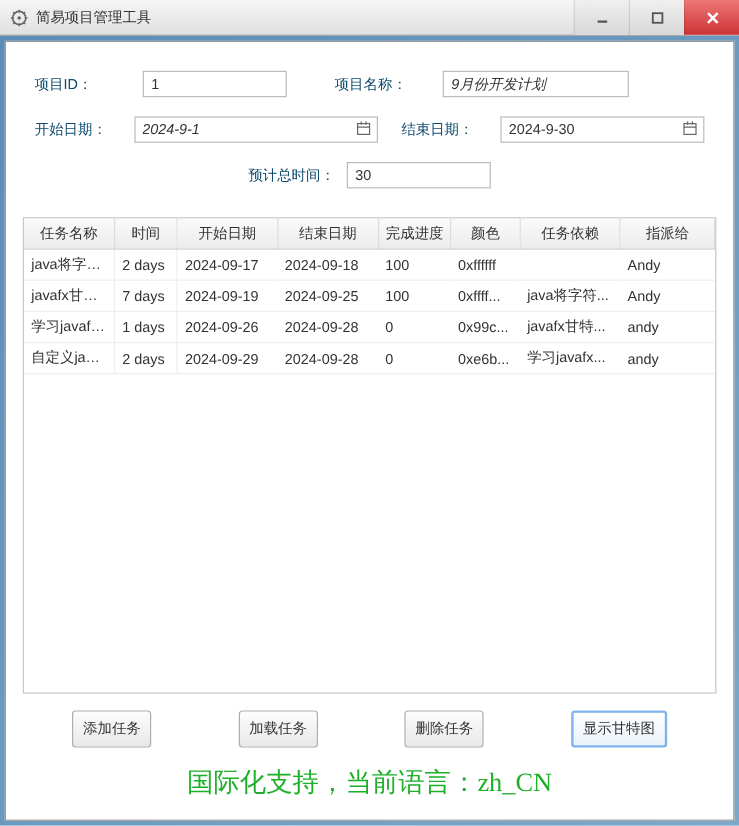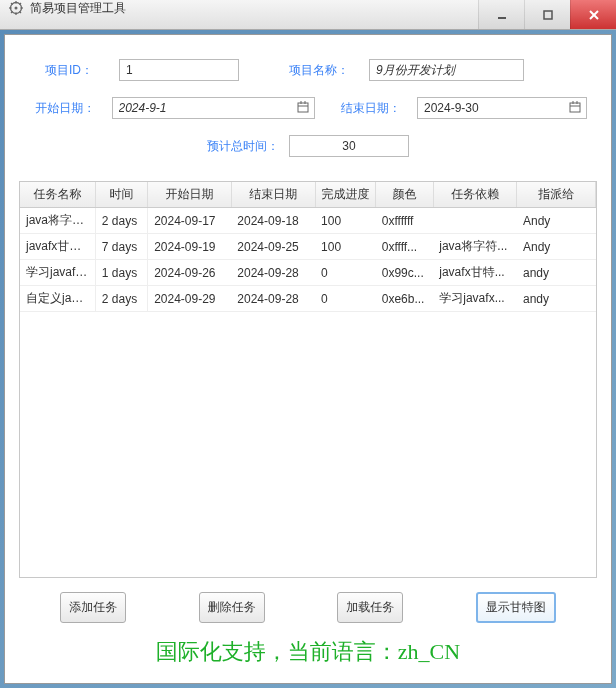--- a/index.html
+++ b/index.html
@@ -9,21 +9,21 @@
       background: linear-gradient(135deg, #5a8cb8, #7ba8c8);
       width: 616px;
       height: 688px;
       display: flex;
       flex-direction: column;
     }
     .titlebar {
       height: 30px;
       background: linear-gradient(180deg, #f5f5f5, #e0e0e0);
       display: flex;
-      align-items: flex-start;
+      align-items: center;
       padding-left: 8px;
       border-bottom: 1px solid #aaa;
     }
     .titlebar .icon {
       width: 16px; height: 16px;
       margin-right: 6px;
       display: flex; align-items: center; justify-content: center;
     }
     .titlebar .title {
       flex: 1;
@@ -76,22 +76,22 @@
       background: linear-gradient(180deg, #fff, #eaf3fb);
     }
     .form-rows { padding: 10px 10px 4px 10px; }
     .form-row {
       display: flex;
       align-items: center;
       margin-bottom: 16px;
       gap: 10px;
     }
     .form-row label {
-      color: #3b82f6;
-      text-align: center;
+      color: #0c4a6e;
+      text-align: left;
       white-space: nowrap;
     }
     .input {
       border: 1px solid #bbb;
       padding: 3px 6px;
       font-size: 12px;
       background: #fff;
       color: #333;
     }
     .date-wrap { position: relative; display: flex; align-items: center; }
@@ -220,21 +220,21 @@
               <rect x="1" y="2" width="10" height="9" fill="none" stroke="#666"></rect>
               <line x1="1" y1="5" x2="11" y2="5" stroke="#666"></line>
               <line x1="4" y1="0" x2="4" y2="3" stroke="#666"></line>
               <line x1="8" y1="0" x2="8" y2="3" stroke="#666"></line>
             </svg>
         </span>
       </div>
     </div>
     <div class="form-row" style="justify-content:center">
       <label>预计总时间：</label>
-      <input class="input" style="width: 120px; text-align: center;" value="30">
+      <input class="input" style="width: 120px;" value="30">
     </div>
   </div>
 
   <div class="table-wrap">
     <table>
       <colgroup>
         <col style="width:72px">
           <col style="width:50px">
           <col style="width:80px">
           <col style="width:80px">
@@ -295,19 +295,19 @@
             <td>0xe6b...</td>
             <td>学习javafx...</td>
             <td>andy</td>
           </tr>
         </tbody>
     </table>
   </div>
 
   <div class="bottom-buttons">
     <button class="btn">添加任务</button>
+    <button class="btn">加载任务</button>
     <button class="btn">删除任务</button>
-    <button class="btn">加载任务</button>
     <button class="btn highlight">显示甘特图</button>
   </div>
 
   <div class="footer-text">国际化支持，当前语言：zh_CN</div>
 </div>
 
 </body></html>

